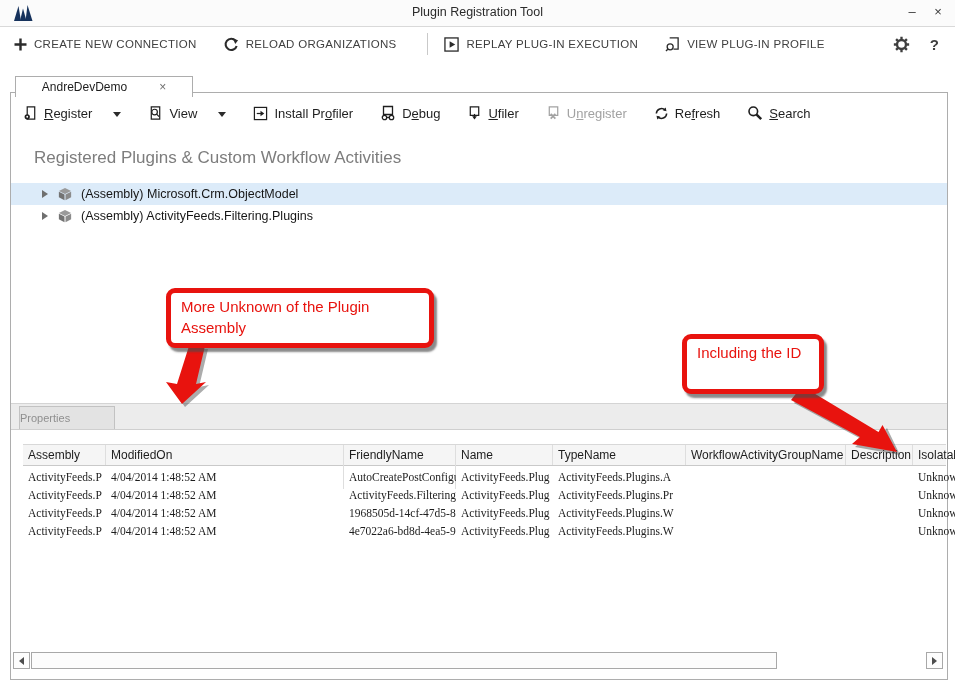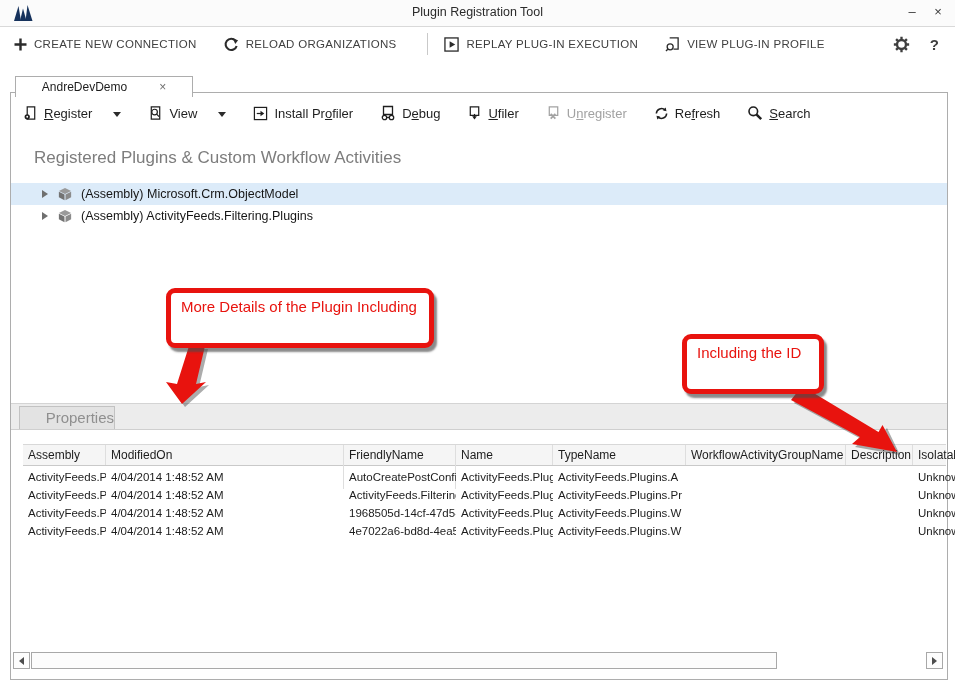--- a/index.html
+++ b/index.html
@@ -48,34 +48,34 @@
   .tree{position:absolute;left:0;top:90px;width:100%;}
   .titem{height:22px;display:flex;align-items:center;padding-left:31px;}
   .titem.selected{background:#dcebf9;}
   .expander{width:0;height:0;border-left:6px solid #6f6f6f;border-top:4.5px solid transparent;
     border-bottom:4.5px solid transparent;margin-right:10px;}
   .cube{margin-right:9px;}
   .tlabel{font-size:12.5px;color:#161616;}
   
   .dstrip{position:absolute;left:0;top:310px;width:100%;height:25px;background:#ececec;
     border-top:1px solid #d4d4d4;border-bottom:1px solid #cfcfcf;box-sizing:content-box;}
-  .dtab{position:absolute;text-align:right;font-size:15px;cursor:default;}
+  .dtab{position:absolute;text-align:left;font-size:11px;cursor:default;}
   .dtab.inactive{left:8px;top:2px;width:94px;height:22px;line-height:22px;background:#e3e3e3;
     border:1px solid #c2c2c2;border-bottom:none;color:#8f8f8f;}
   .dtab.active{left:103px;top:0;width:99px;height:27px;line-height:25px;background:#ffffff;
     border:1px solid #4a4a4a;border-bottom:none;color:#111;z-index:2;}
   
   .thead{position:absolute;left:12px;top:351px;width:923px;height:20px;display:flex;
     background:#f5f5f5;border-top:1px solid #d8d8d8;border-bottom:1px solid #c9c9c9;
     font-size:12px;color:#1d1d1d;box-sizing:content-box;}
   .thead .cell{border-right:1px solid #dedede;line-height:20px;}
   .cell{padding-left:5px;overflow:hidden;white-space:nowrap;box-sizing:border-box;flex:none;}
   .trow{display:flex;height:18px;font-size:11.5px;color:#1d1d1d;}
   .trows{position:absolute;left:12px;top:375px;width:923px;}
-  .trow .cell{line-height:18px;}
+  .trow .cell{line-height:18px;font-family:Liberation Serif, serif;}
   .c0{width:83px}.c1{width:127px}.c2{width:123px}.c3{width:97px}.c4{width:133px}
   .c5{width:160px}.c6{width:67px}.c7{width:76px}
   
   .hscroll{position:absolute;left:2px;top:559px;width:930px;height:19px;}
   .sbtn{position:absolute;top:0;width:17px;height:17px;border:1px solid #a8a8a8;background:#fdfdfd;
     display:flex;align-items:center;justify-content:center;box-sizing:border-box;}
   .sbtn.left{left:0;}
   .sbtn.right{right:0;}
   .sthumb{position:absolute;left:18px;top:0;width:746px;height:17px;border:1px solid #a8a8a8;
     background:#fcfcfc;box-sizing:border-box;}
@@ -354,17 +354,17 @@
 
   <polygon points="192,349 208,349 199,387 209,385 185,407 169,385 180,387" fill="rgba(70,70,70,0.45)"></polygon>
   <polygon points="794,403 805,389 881,435 887,428 900,455 855,447 863,440" fill="rgba(70,70,70,0.45)"></polygon>
 
   <polygon points="189,346 205,346 196,384 206,382 182,404 166,382 177,384" fill="#e8130e"></polygon>
 
   <polygon points="791,400 802,386 878.5,432 882.5,425 897,452 852,444 860,437" fill="#e8130e"></polygon>
 </svg>
 
 <div class="callout c1">
-  <span>More Details of the Plugin Including</span>
+  <span>More Unknown of the Plugin Assembly</span>
 </div>
 <div class="callout c2">
   <span>Including the ID</span>
 </div>
 
 </body></html>

